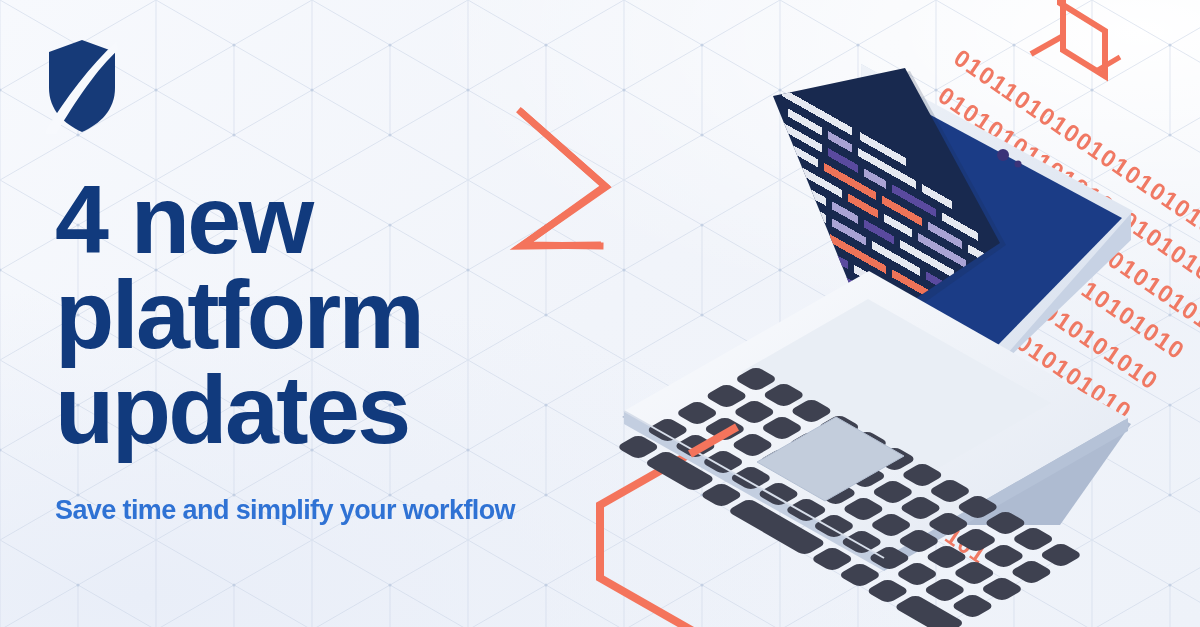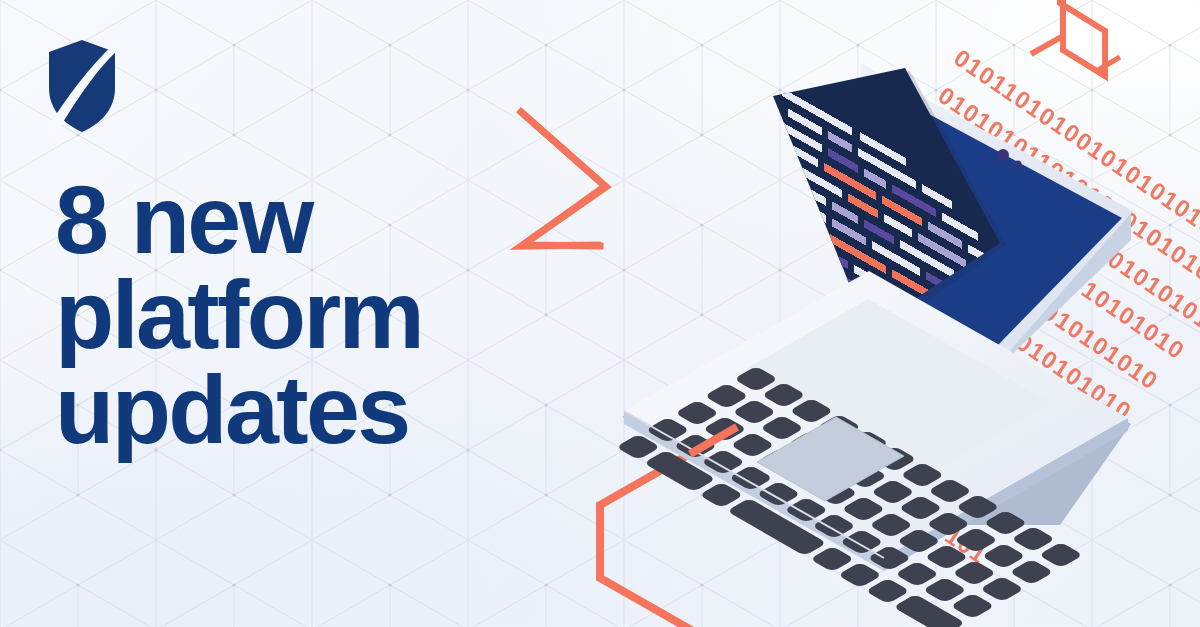--- a/index.html
+++ b/index.html
@@ -73,23 +73,24 @@
     </defs>
     <rect x="-80" y="-40" width="1360" height="720" fill="url(#isoTri)"></rect>
   </svg>
 
   <svg class="logo" viewBox="0 0 72 96">
     <path d="M36 2 L69 14 L69 50 C69 72 54 86 36 94 C18 86 3 72 3 50 L3 14 Z" fill="#163a78"></path>
     <path d="M70 4 C44 28 18 62 -2 96 L10 96 C30 62 52 30 72 12 Z" fill="#f7f9fd"></path>
   </svg>
 
   <div class="copy">
-    <h1 class="headline">8 new
+    <h1 class="headline">4 new
 platform
 updates</h1>
+    <p class="subhead">Save time and simplify your workflow</p>
   </div>
 
   <svg style="position:absolute;left:0;top:0;" width="1200" height="627" viewBox="0 0 1200 627">
 
     <defs>
       <clipPath id="codeClip">
         <path d="M773 96 L905 68 L1000 243 L868 330 Z"></path>
       </clipPath>
       <linearGradient id="bodyGrad" x1="0" y1="0" x2="1" y2="1">
         <stop offset="0" stop-color="#fbfcfe"></stop>

